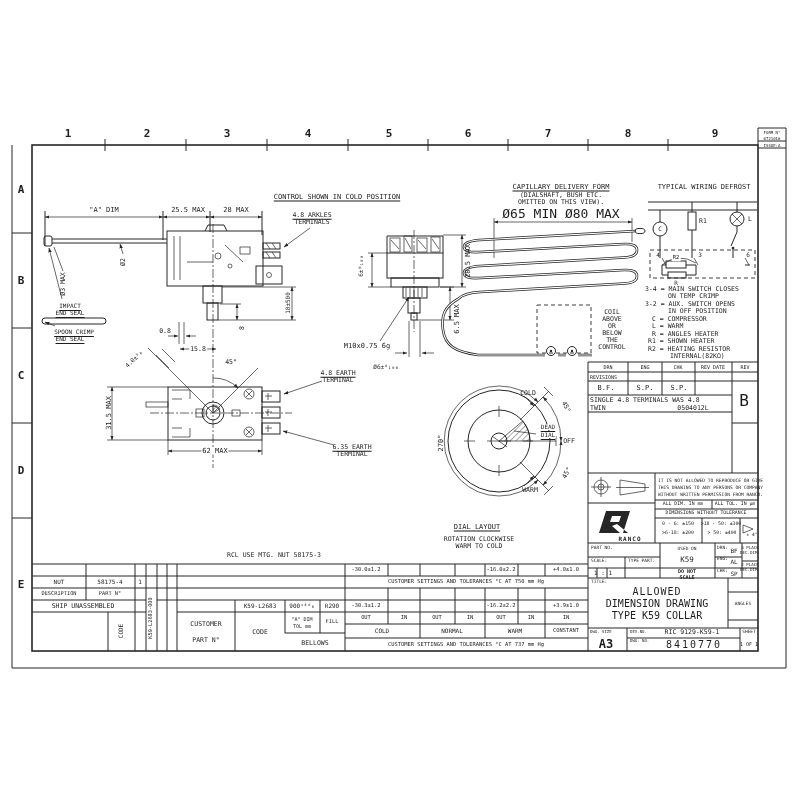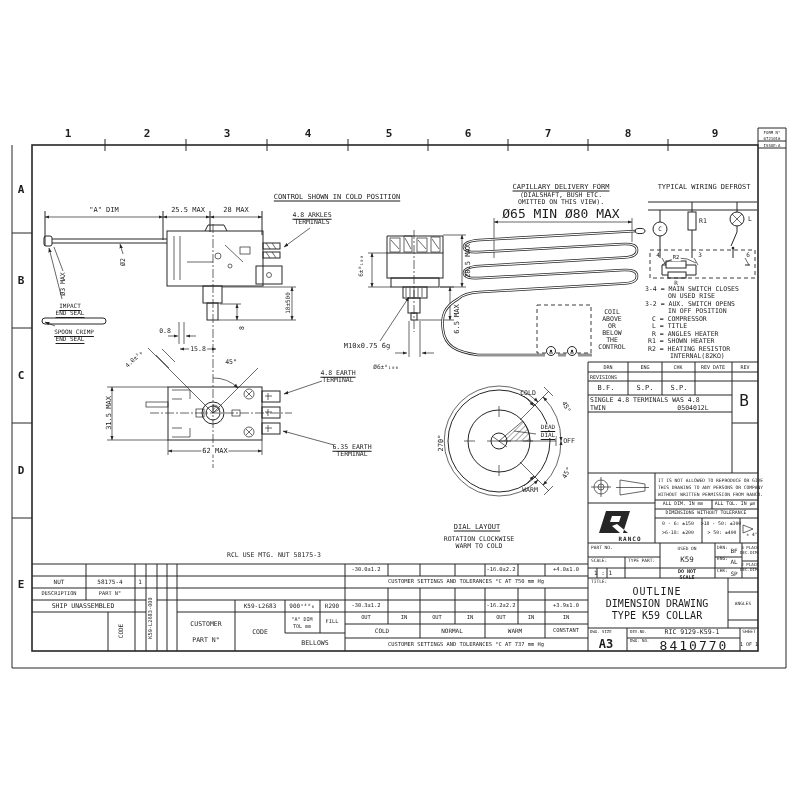--- a/index.html
+++ b/index.html
@@ -282,25 +282,25 @@
 <span class="t" style="left:704px;top:187px;font-size:7px">TYPICAL WIRING DEFROST</span>
 <span class="t" style="left:660px;top:229px;font-size:6px">C</span>
 <span class="t" style="left:703px;top:221px;font-size:6.5px">R1</span>
 <span class="t" style="left:750px;top:219px;font-size:6.5px">L</span>
 <span class="t" style="left:658px;top:255px;font-size:6px">4</span>
 <span class="t" style="left:700px;top:255px;font-size:6px">3</span>
 <span class="t" style="left:748px;top:255px;font-size:6px">6</span>
 <span class="t bg" style="left:676px;top:258px;font-size:5.5px">R2</span>
 <span class="t" style="left:676px;top:283px;font-size:6px">R</span>
 <span class="tl" style="left:645px;top:289px;font-size:6.5px">3-4 = MAIN SWITCH CLOSES</span>
-<span class="tl" style="left:668px;top:296px;font-size:6.5px">ON USED RISE</span>
+<span class="tl" style="left:668px;top:296px;font-size:6.5px">ON TEMP CRIMP</span>
 <span class="tl" style="left:645px;top:304px;font-size:6.5px">3-2 = AUX. SWITCH OPENS</span>
 <span class="tl" style="left:668px;top:311px;font-size:6.5px">IN OFF POSITION</span>
 <span class="tl" style="left:652px;top:319px;font-size:6.5px">C = COMPRESSOR</span>
-<span class="tl" style="left:652px;top:326px;font-size:6.5px">L = TITLE</span>
+<span class="tl" style="left:652px;top:326px;font-size:6.5px">L = WARM</span>
 <span class="tl" style="left:652px;top:334px;font-size:6.5px">R = ANGLES HEATER</span>
 <span class="tl" style="left:648px;top:341px;font-size:6.5px">R1 = SHOWN HEATER</span>
 <span class="tl" style="left:648px;top:349px;font-size:6.5px">R2 = HEATING RESISTOR</span>
 <span class="tl" style="left:670px;top:356px;font-size:6.5px">INTERNAL(82KΩ)</span>
 
 <span class="t" style="left:528px;top:393px;font-size:6.5px">COLD</span>
 <span class="t" style="left:569px;top:441px;font-size:6.5px">OFF</span>
 <span class="t" style="left:530px;top:490px;font-size:6.5px">WARM</span>
 <span class="t u bg" style="left:548px;top:427px;font-size:6px">DEAD</span>
 <span class="t u bg" style="left:548px;top:435px;font-size:6px">DIAL</span>
@@ -352,29 +352,29 @@
 <span class="t" style="left:734px;top:562px;font-size:6px" bind="">AL</span>
 <span class="tl" style="left:717px;top:571px;font-size:4.5px">CHK:</span>
 <span class="t" style="left:734px;top:574px;font-size:6px">SP</span>
 <span class="t" style="left:750px;top:548px;font-size:4.2px">3 PLACE</span>
 <span class="t" style="left:750px;top:553px;font-size:4.2px">DEC.DIM.</span>
 <span class="t" style="left:750px;top:565px;font-size:4.2px">2 PLACE</span>
 <span class="t" style="left:750px;top:570px;font-size:4.2px">DEC.DIM.</span>
 <span class="t" style="left:743px;top:604px;font-size:4.5px">ANGLES</span>
 
 <span class="tl" style="left:591px;top:582px;font-size:4.5px">TITLE:</span>
-<span class="t" style="left:657px;top:592px;font-size:10px;letter-spacing:1px">OUTLINE</span>
+<span class="t" style="left:657px;top:592px;font-size:10px;letter-spacing:1px">ALLOWED</span>
 <span class="t" style="left:657px;top:604px;font-size:10px">DIMENSION DRAWING</span>
 <span class="t" style="left:657px;top:616px;font-size:10px">TYPE K59 COLLAR</span>
 <span class="tl" style="left:590px;top:632px;font-size:4px">DWG. SIZE</span>
 <span class="t b" style="left:606px;top:644px;font-size:12px">A3</span>
 <span class="tl" style="left:630px;top:632px;font-size:4px">DEV.NO.</span>
 <span class="t" style="left:692px;top:632px;font-size:6.5px">RIC 9129-K59-1</span>
 <span class="tl" style="left:630px;top:641px;font-size:4px">DWG. NO.</span>
-<span class="t" style="left:694px;top:645px;font-size:13px;letter-spacing:2px">8410770</span>
+<span class="t" style="left:694px;top:645px;font-size:10px;letter-spacing:2px">8410770</span>
 <span class="t" style="left:749px;top:632px;font-size:4.5px">SHEET</span>
 <span class="t" style="left:749px;top:644px;font-size:5px">1 OF 1</span>
 
 <span class="t" style="left:274px;top:555px;font-size:6.5px">RCL USE MTG. NUT 58175-3</span>
 <span class="t" style="left:59px;top:582px;font-size:6px">NUT</span>
 <span class="t" style="left:110px;top:582px;font-size:6px">58175-4</span>
 <span class="t" style="left:140px;top:582px;font-size:6px">1</span>
 <span class="t" style="left:59px;top:594px;font-size:5.3px">DESCRIPTION</span>
 <span class="t" style="left:110px;top:594px;font-size:5.3px">PART N°</span>
 <span class="t" style="left:83px;top:606px;font-size:6.5px">SHIP UNASSEMBLED</span>

